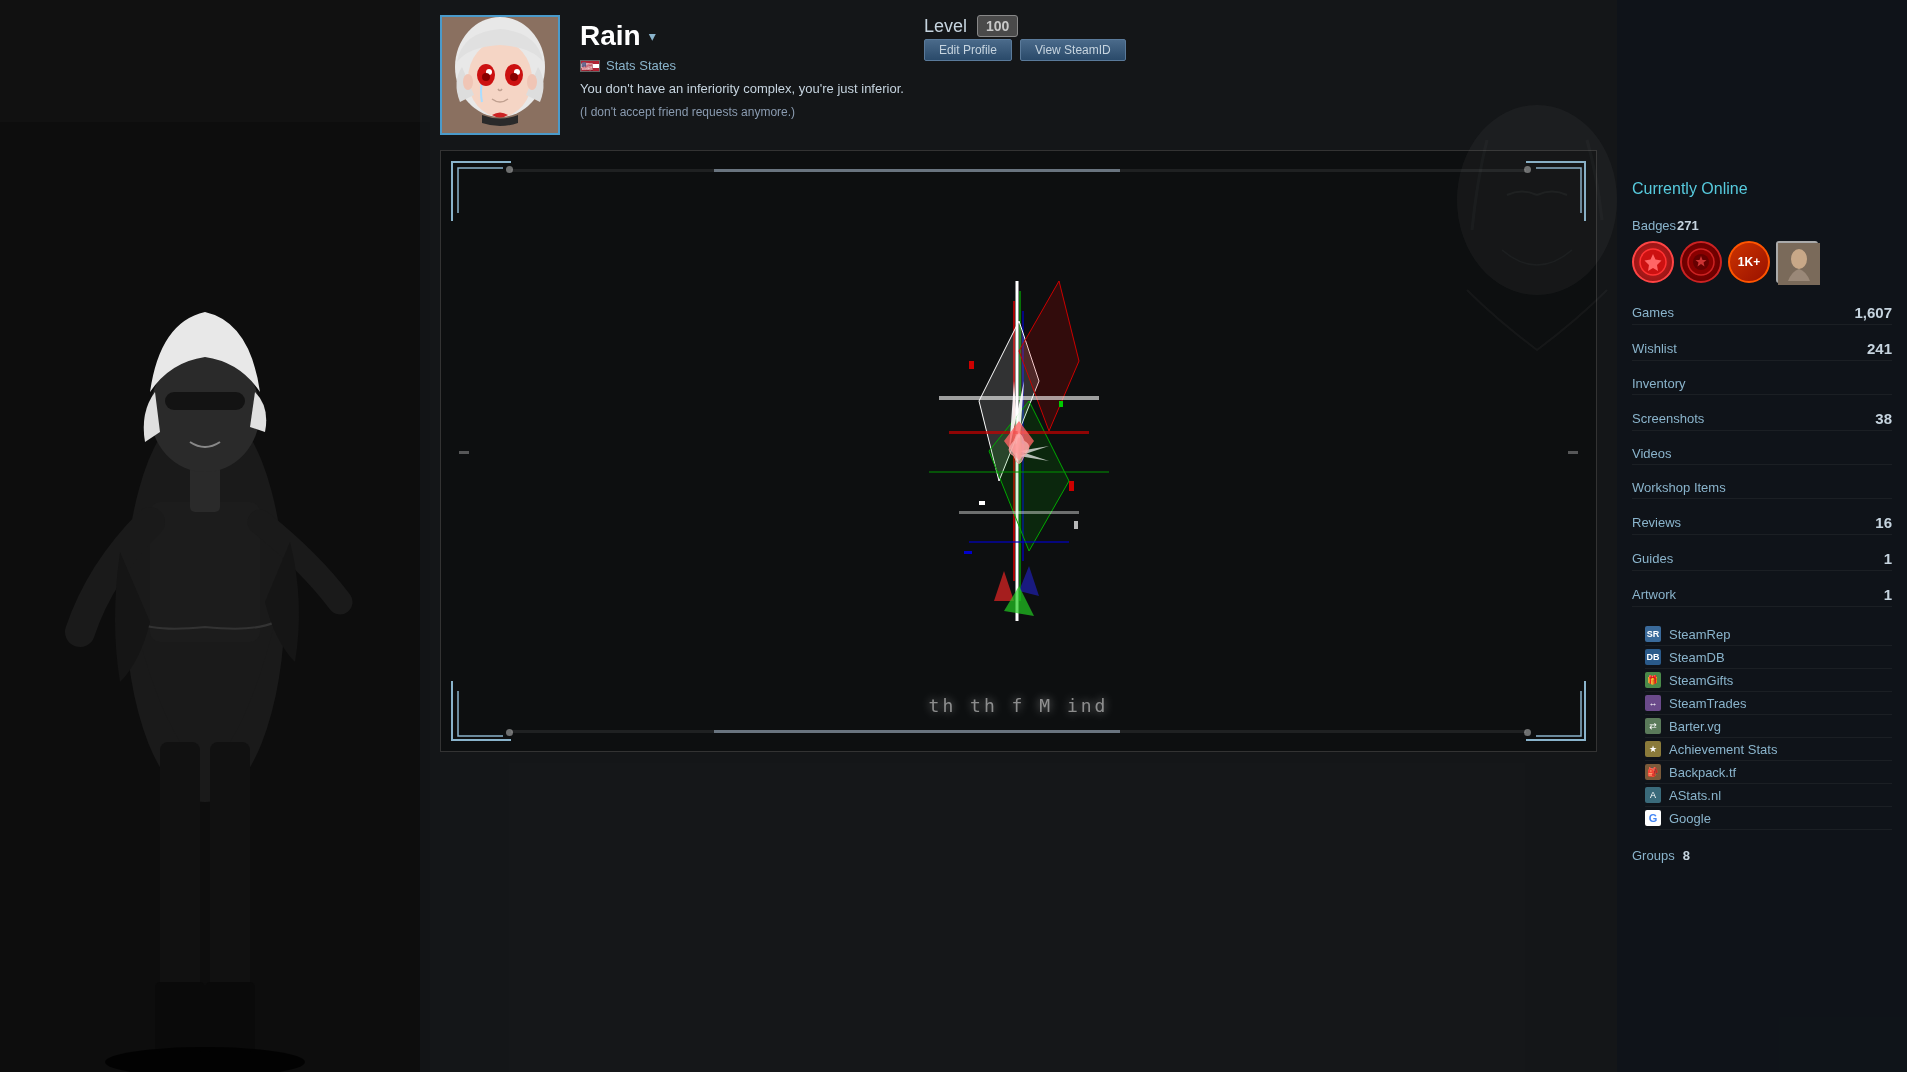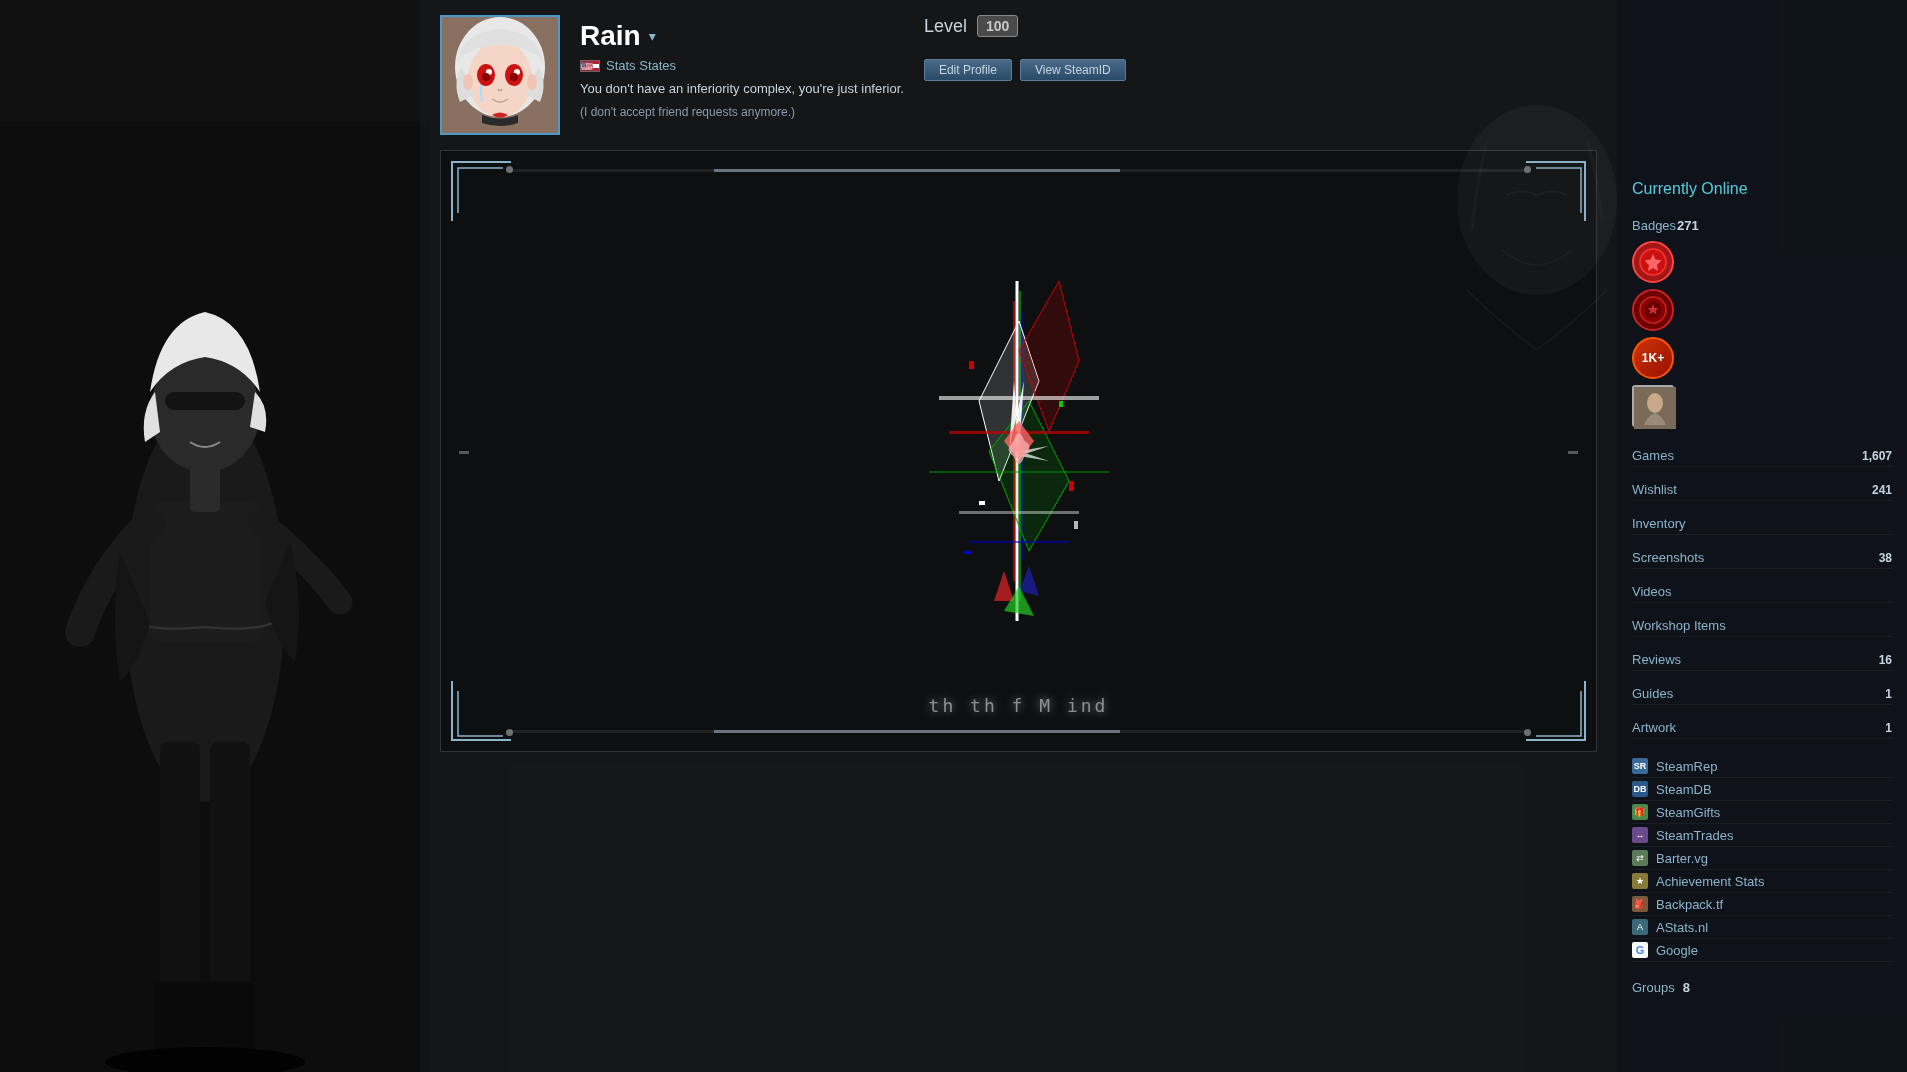--- a/index.html
+++ b/index.html
@@ -252,21 +252,21 @@
       border-bottom: 1px solid rgba(255,255,255,0.05);
     }
 
     .stat-label {
       font-size: 13px;
       color: #8ab4cc;
       cursor: pointer;
     }
 
     .stat-value {
-      font-size: 12px;
+      font-size: 15px;
       color: #c6d4df;
       font-weight: bold;
     }
 
     .badges-section {
       margin-bottom: 10px;
     }
 
     .badges-header {
       display: flex;
@@ -283,21 +283,20 @@
     .badges-count {
       font-size: 13px;
       color: #c6d4df;
       font-weight: bold;
     }
 
     .badges-row {
       display: flex;
       gap: 6px;
       flex-wrap: wrap;
-      flex-direction: column;
     }
 
     .badge-icon {
       width: 42px;
       height: 42px;
       border-radius: 50%;
       display: flex;
       align-items: center;
       justify-content: center;
       font-size: 20px;
@@ -330,20 +329,21 @@
       height: 42px;
     }
 
     .link-row {
       display: flex;
       align-items: flex-end;
       gap: 8px;
       padding: 3px 0;
       cursor: pointer;
       border-bottom: 1px solid rgba(255,255,255,0.05);
+      margin-left: 13px;
     }
 
     .link-icon {
       width: 16px;
       height: 16px;
       border-radius: 2px;
       display: flex;
       align-items: center;
       justify-content: center;
       font-size: 10px;
@@ -417,21 +417,21 @@
       padding: 15px 20px;
       gap: 20px;
       position: relative;
     }
 
     
     .level-area {
       display: flex;
       flex-direction: column;
       align-items: flex-start;
-      gap: 22px;
+      gap: 2px;
       min-width: 200px;
     }
 
     .stat-link-section {
       display: flex;
       flex-direction: column;
     }
 
     .inventory-row .stat-label { color: #8ab4cc; }
   </style>

